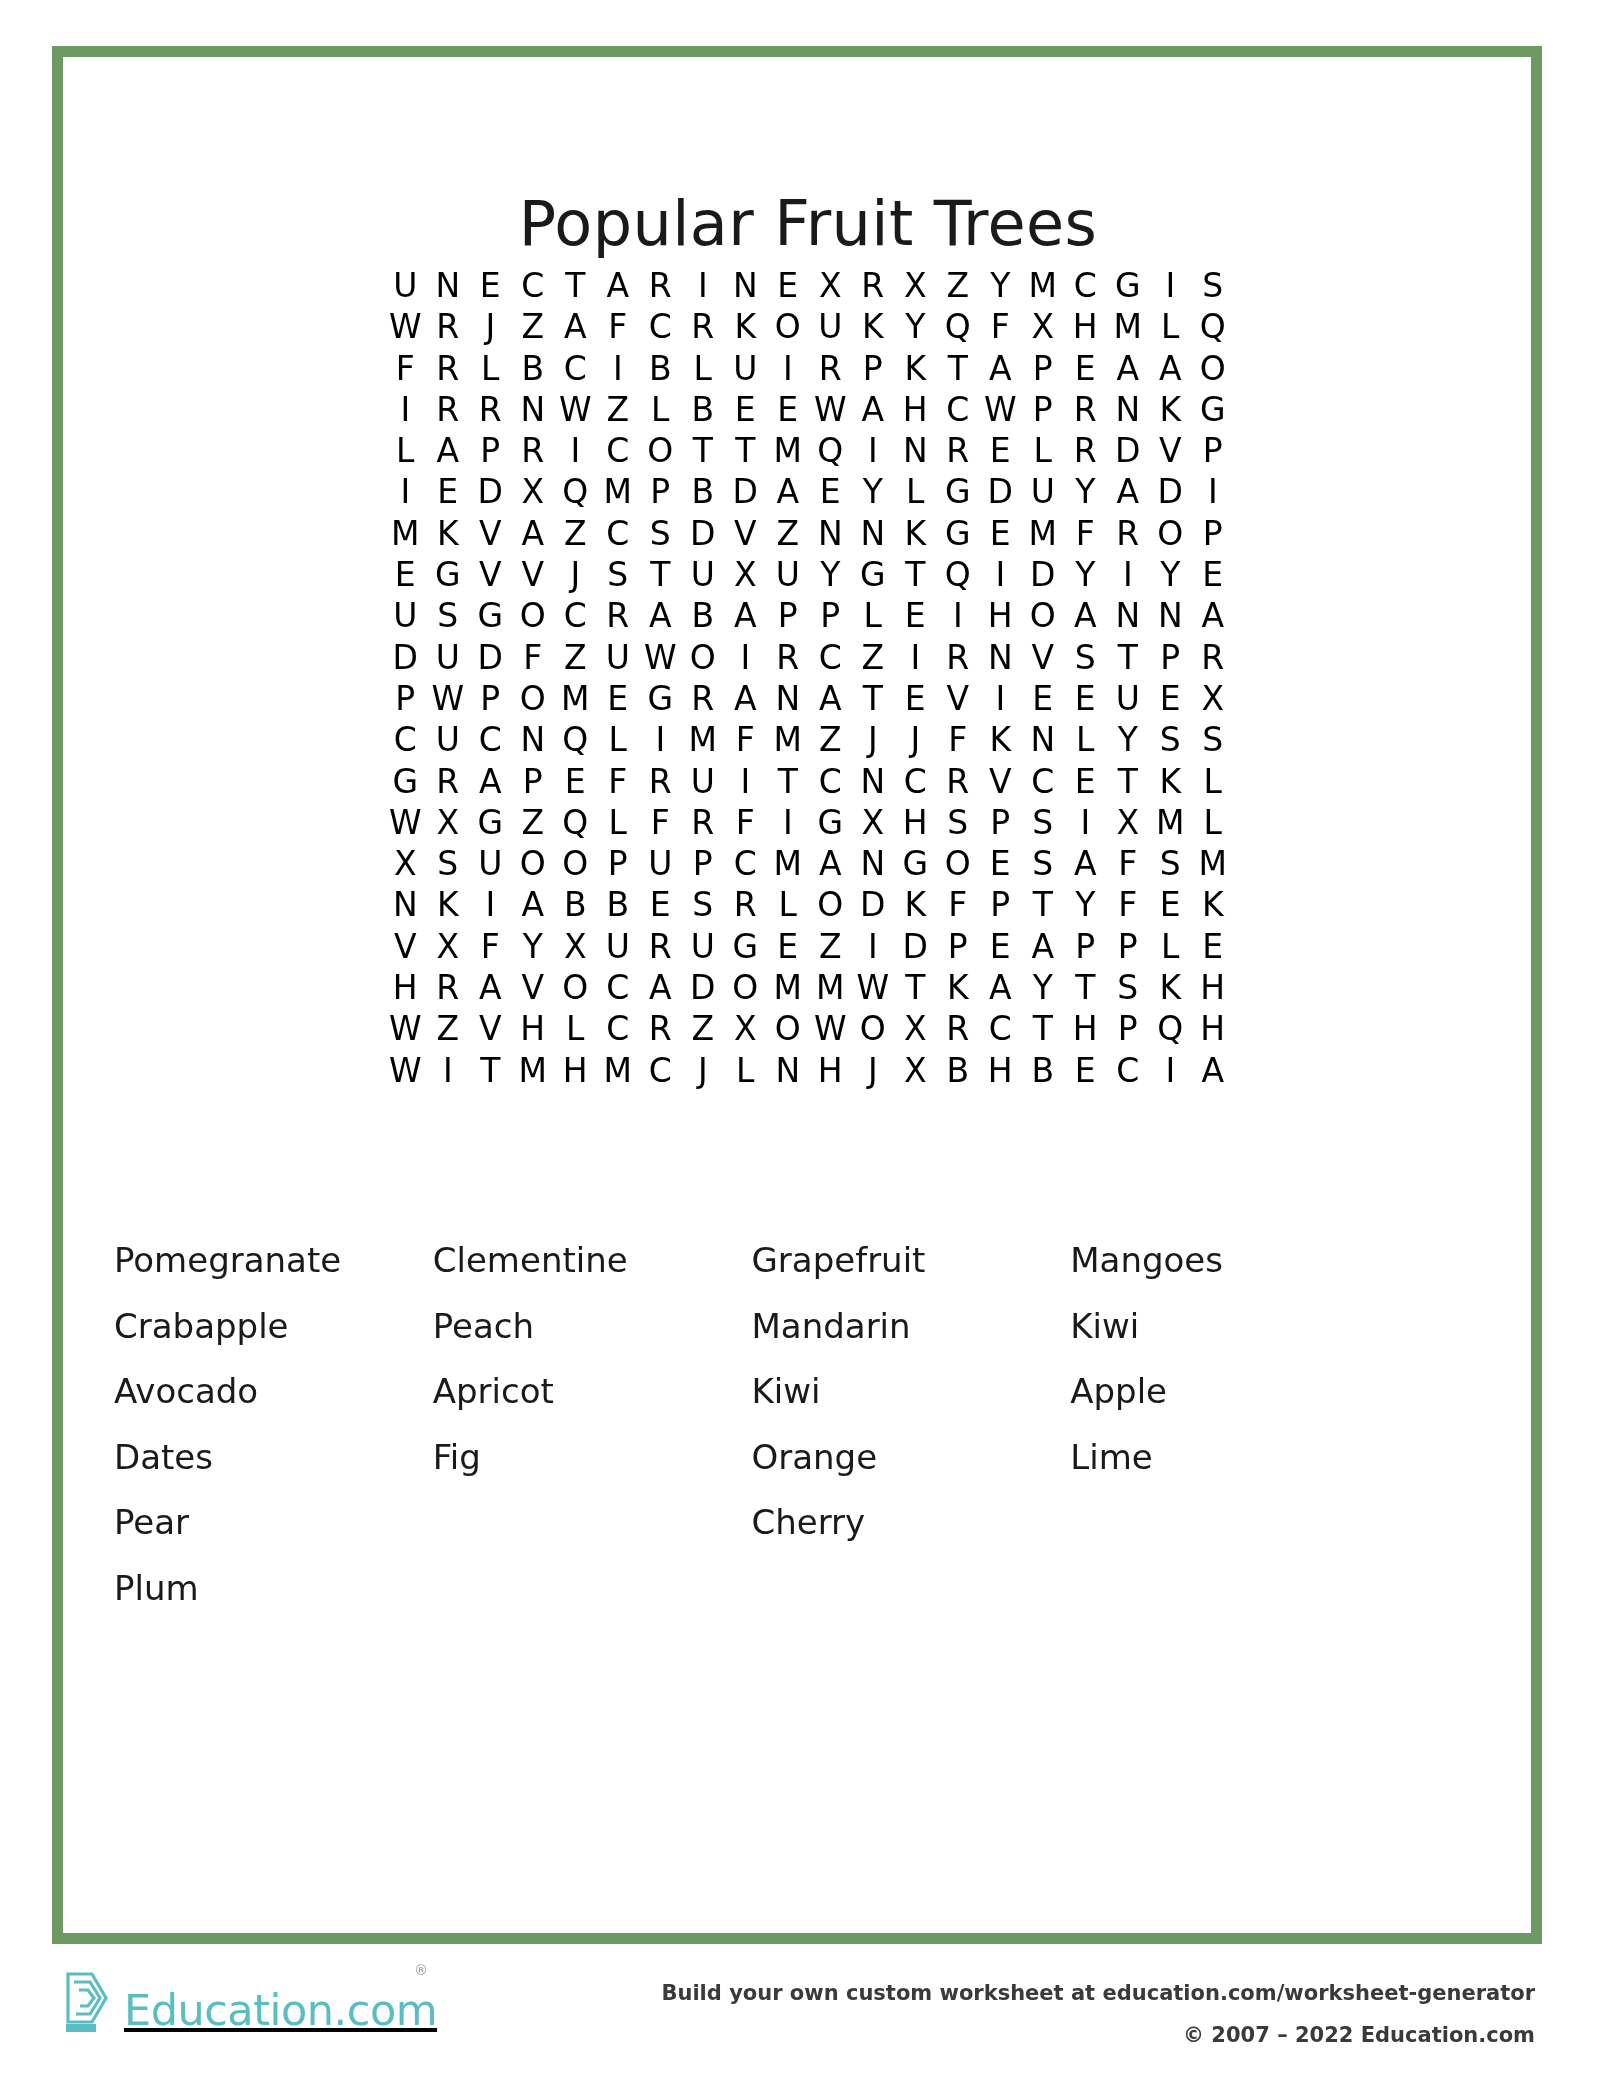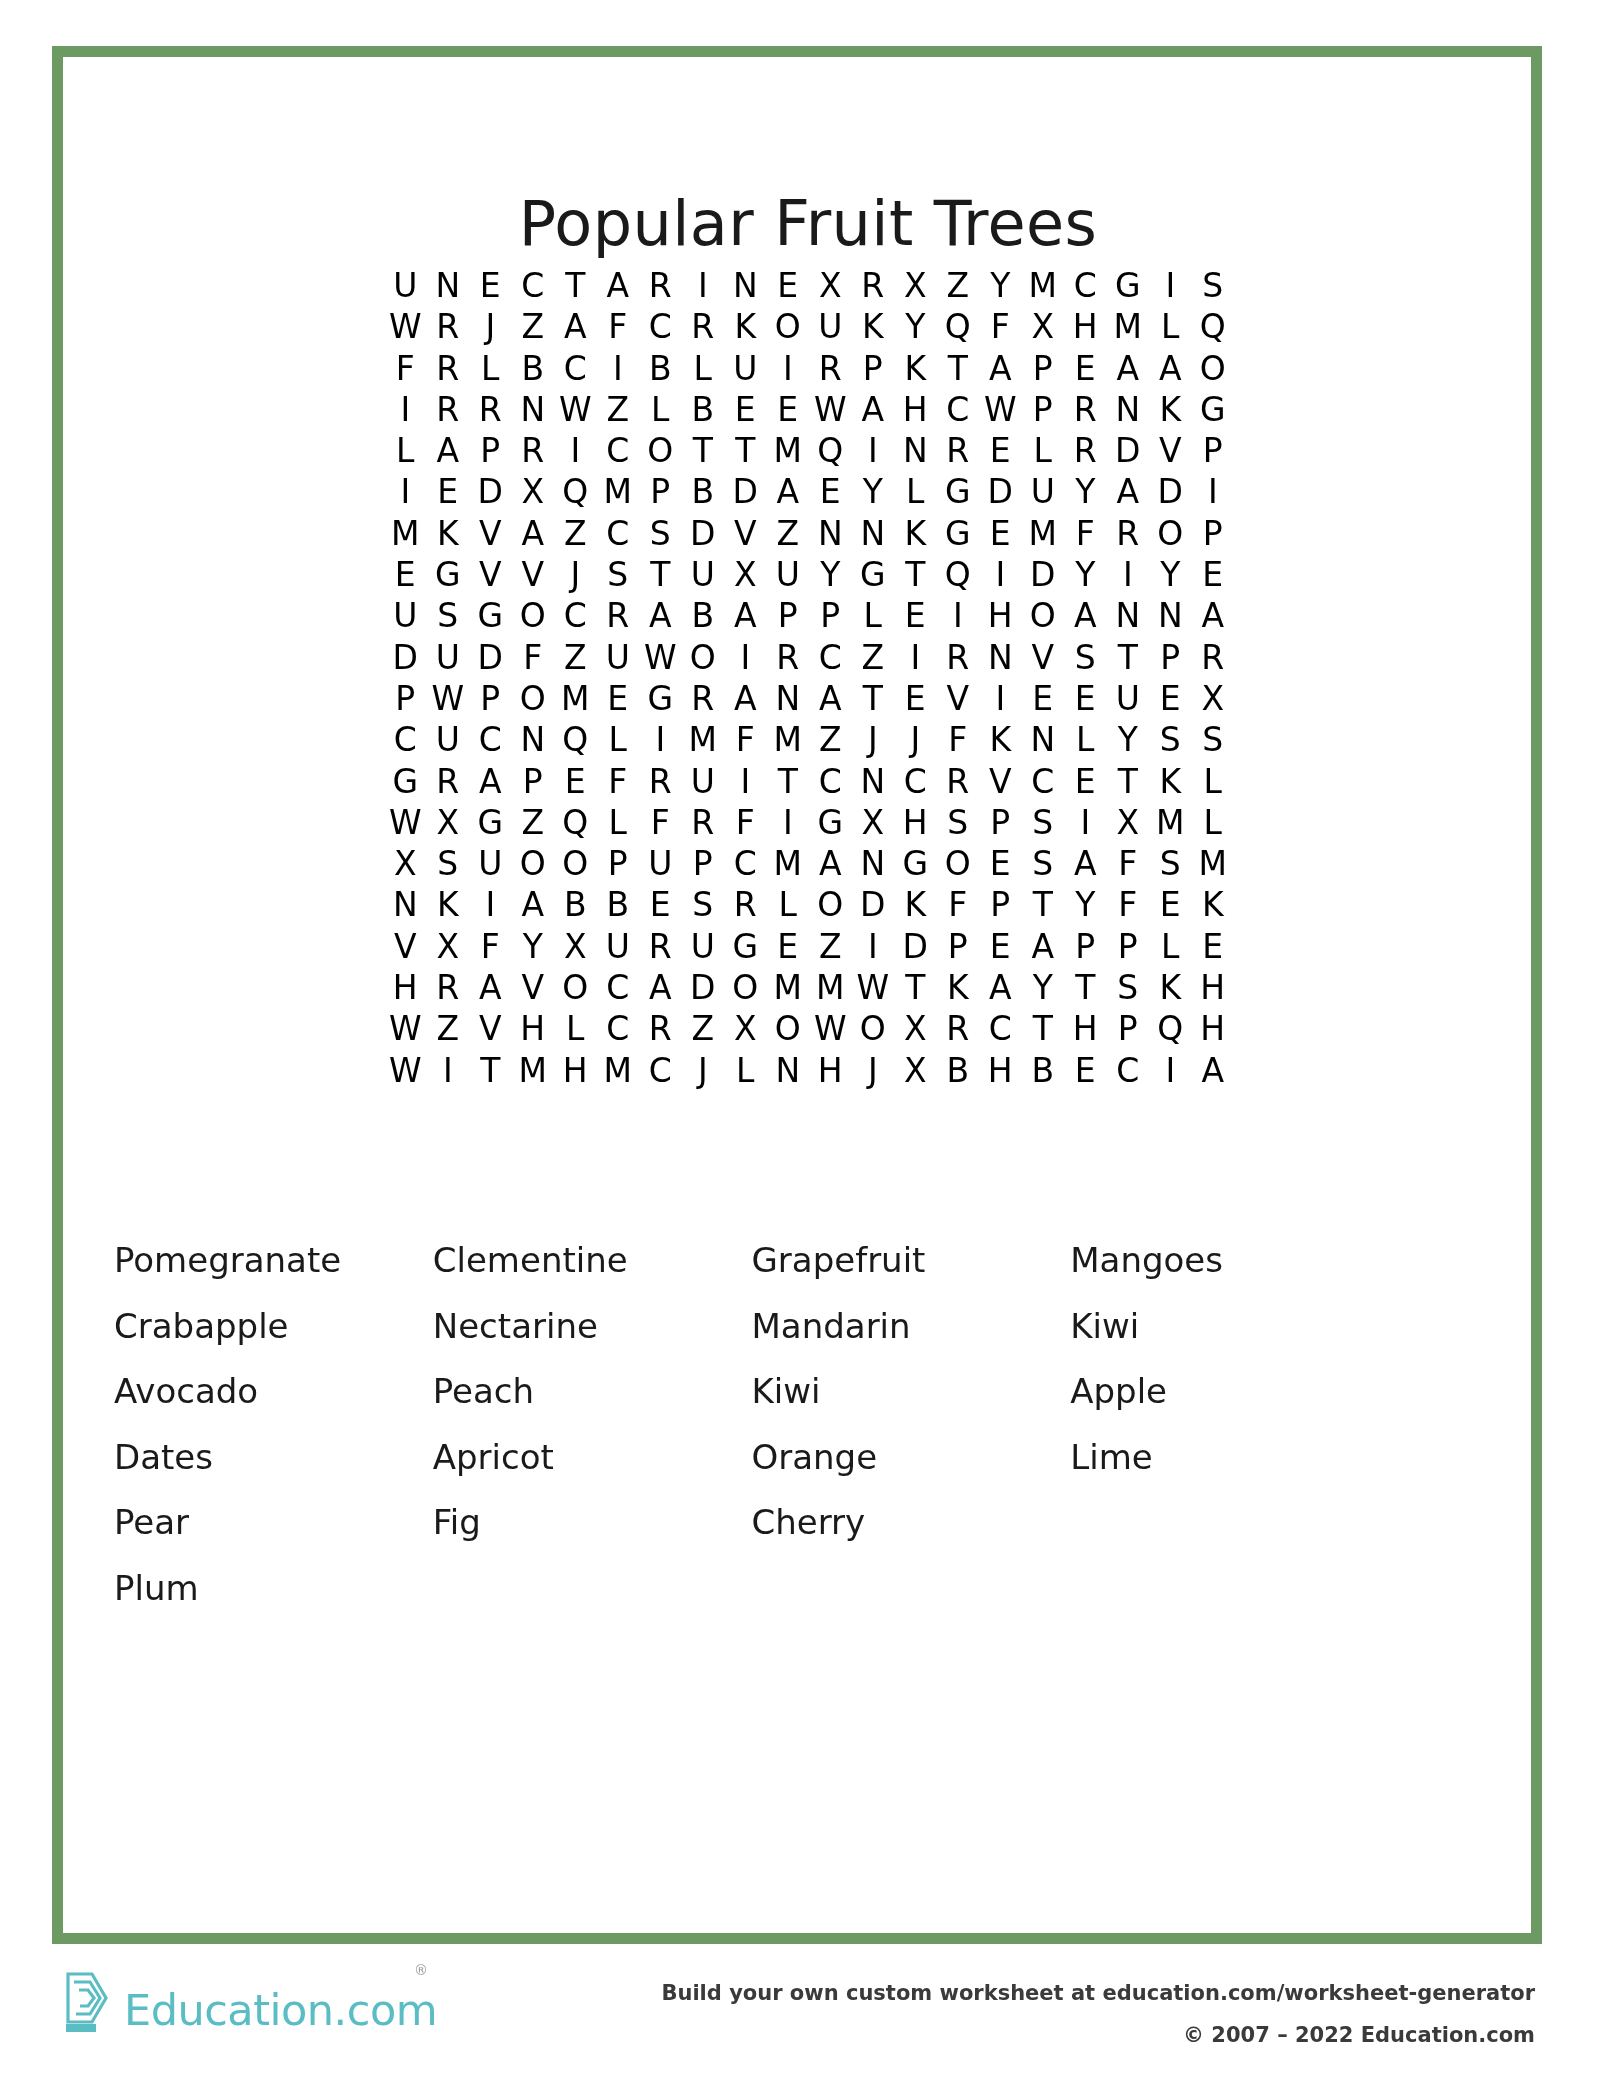--- a/index.html
+++ b/index.html
@@ -93,20 +93,21 @@
     top: 1960px;
     width: 1597px;
     height: 123px;
   }
   #footer-logo {
     position: absolute;
     left: 62px;
     top: 12px;
     display: flex;
     align-items: flex-end;
+    text-decoration: underline;
   }
   #logo-mark {
     width: 56px;
     height: 62px;
     margin-right: 6px;
   }
   #logo-wordmark {
     font-size: 43px;
     color: #5bbdc4;
     font-family: "DejaVu Sans", "Liberation Sans", sans-serif;
@@ -590,21 +591,20 @@
     <div class="word-column">
       <div class="word-item">Pomegranate</div>
       <div class="word-item">Crabapple</div>
       <div class="word-item">Avocado</div>
       <div class="word-item">Dates</div>
       <div class="word-item">Pear</div>
       <div class="word-item">Plum</div>
     </div>
     <div class="word-column">
       <div class="word-item">Clementine</div>
-      <div class="word-item">Nectarine</div>
       <div class="word-item">Peach</div>
       <div class="word-item">Apricot</div>
       <div class="word-item">Fig</div>
     </div>
     <div class="word-column">
       <div class="word-item">Grapefruit</div>
       <div class="word-item">Mandarin</div>
       <div class="word-item">Kiwi</div>
       <div class="word-item">Orange</div>
       <div class="word-item">Cherry</div>

